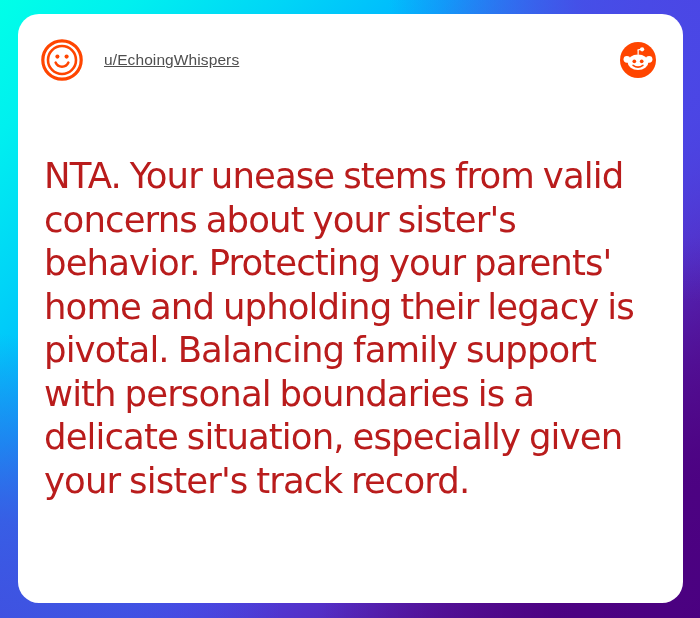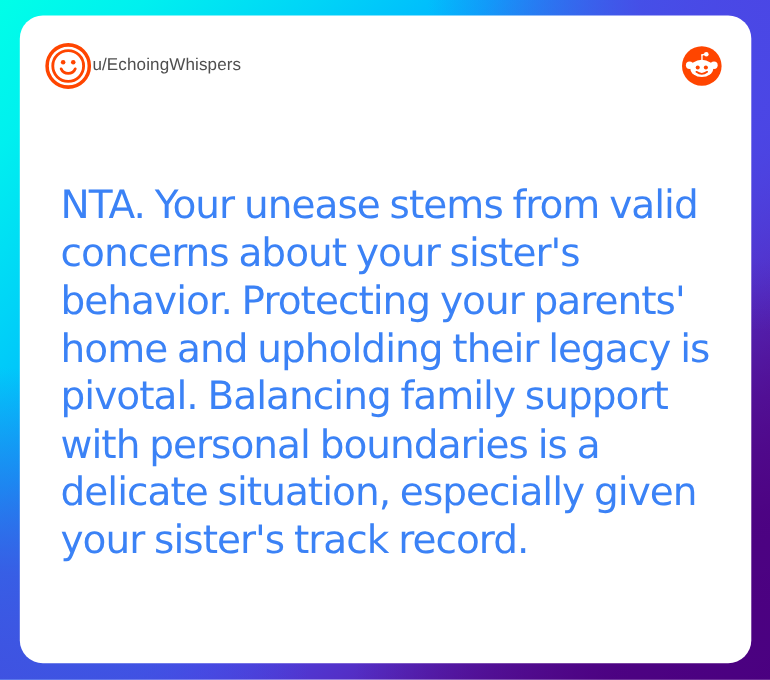--- a/index.html
+++ b/index.html
@@ -72,26 +72,27 @@
     padding: 0 26px 0 22px;
     box-sizing: border-box;
   }
   .avatar {
     width: 44px;
     height: 44px;
     flex: 0 0 44px;
     display: block;
   }
   .username {
-    margin-left: 0;
+    margin-left: 20px;
     font-family: "Liberation Sans", sans-serif;
     font-size: 15.5px;
     letter-spacing: 0.1px;
     color: #4f4f4f;
     white-space: nowrap;
+    text-decoration: underline;
   }
   .header-spacer { flex: 1 1 auto; }
   .brand-logo {
     width: 38px;
     height: 38px;
     flex: 0 0 38px;
     display: block;
   }
 
   
@@ -99,24 +100,24 @@
     position: absolute;
     left: 22px;
     right: 18px;
     top: 136px;
   }
   .body-text {
     font-family: "DejaVu Sans", sans-serif;
     font-size: 35.5px;
     line-height: 43.5px;
     font-weight: 400;
-    color: #3b82f6;
+    color: #b91c1c;
     letter-spacing: -0.9px;
     word-spacing: -1.5px;
-    margin: 15px;
+    margin: 4px;
     white-space: pre-wrap;
   }
 </style>
 </head>
 <body>
 
 <div id="stage">
 
   <div class="bg"></div>
   <div class="bg-overlay-tr"></div>

